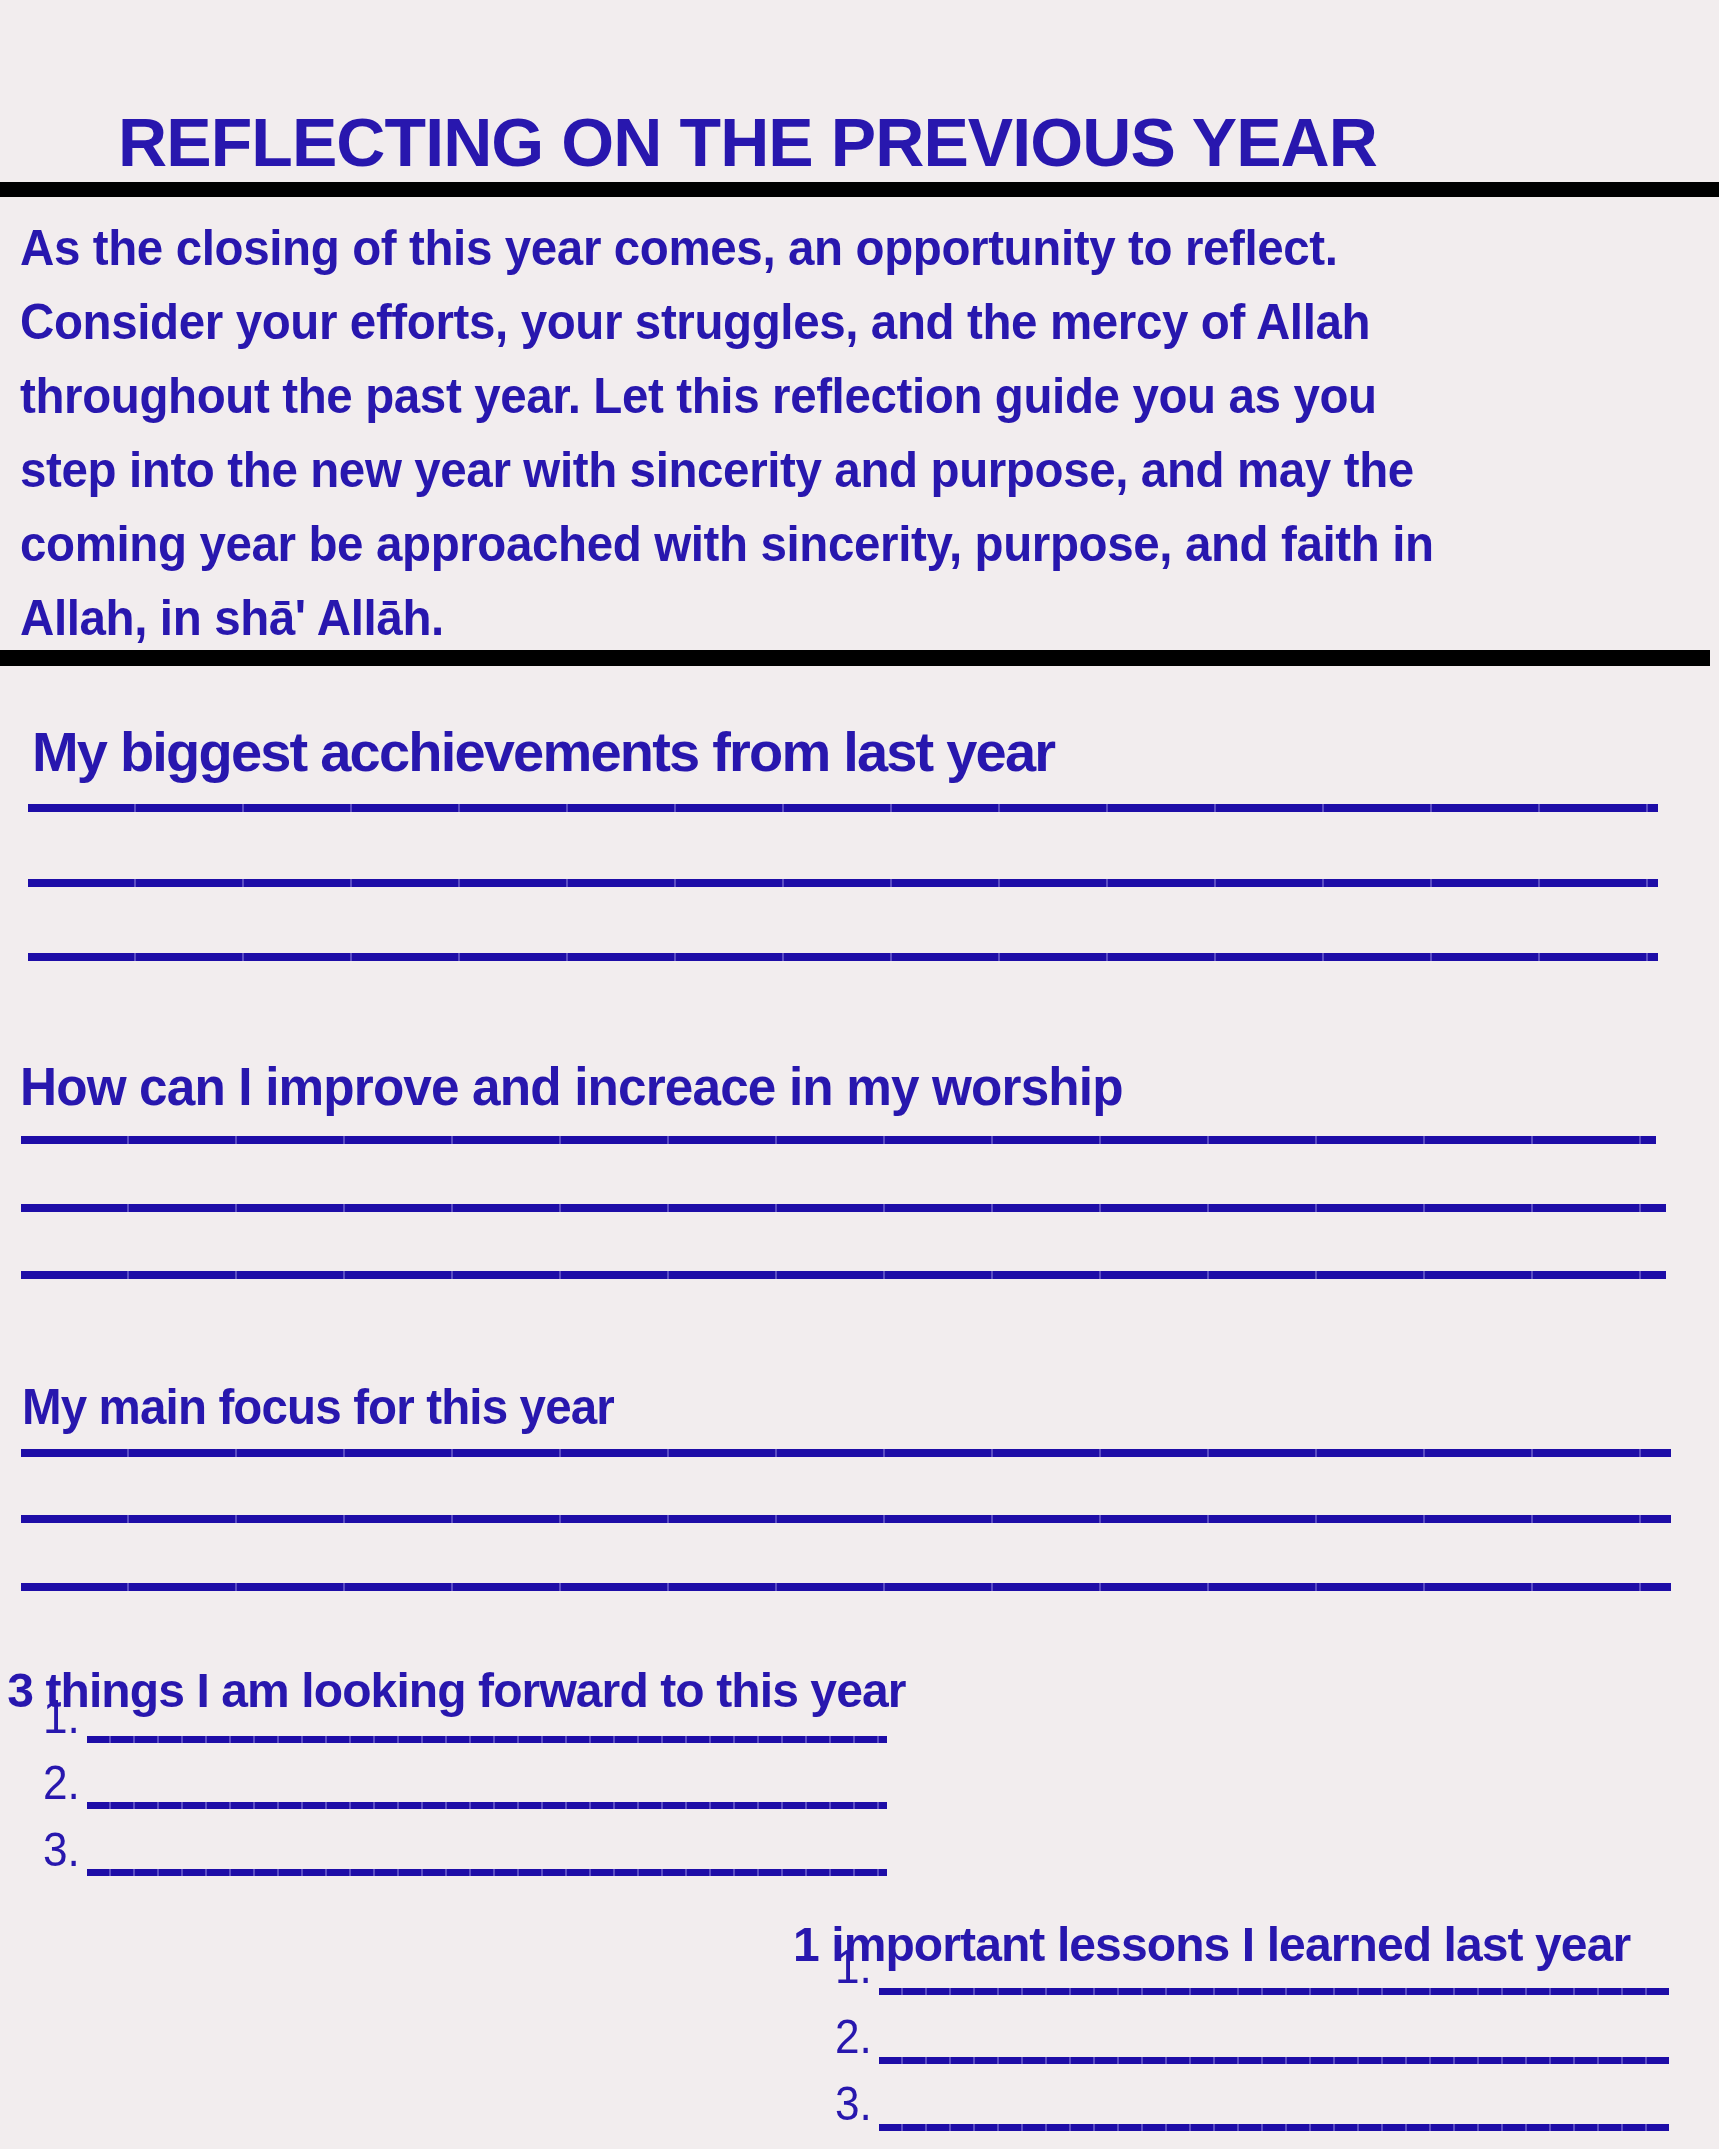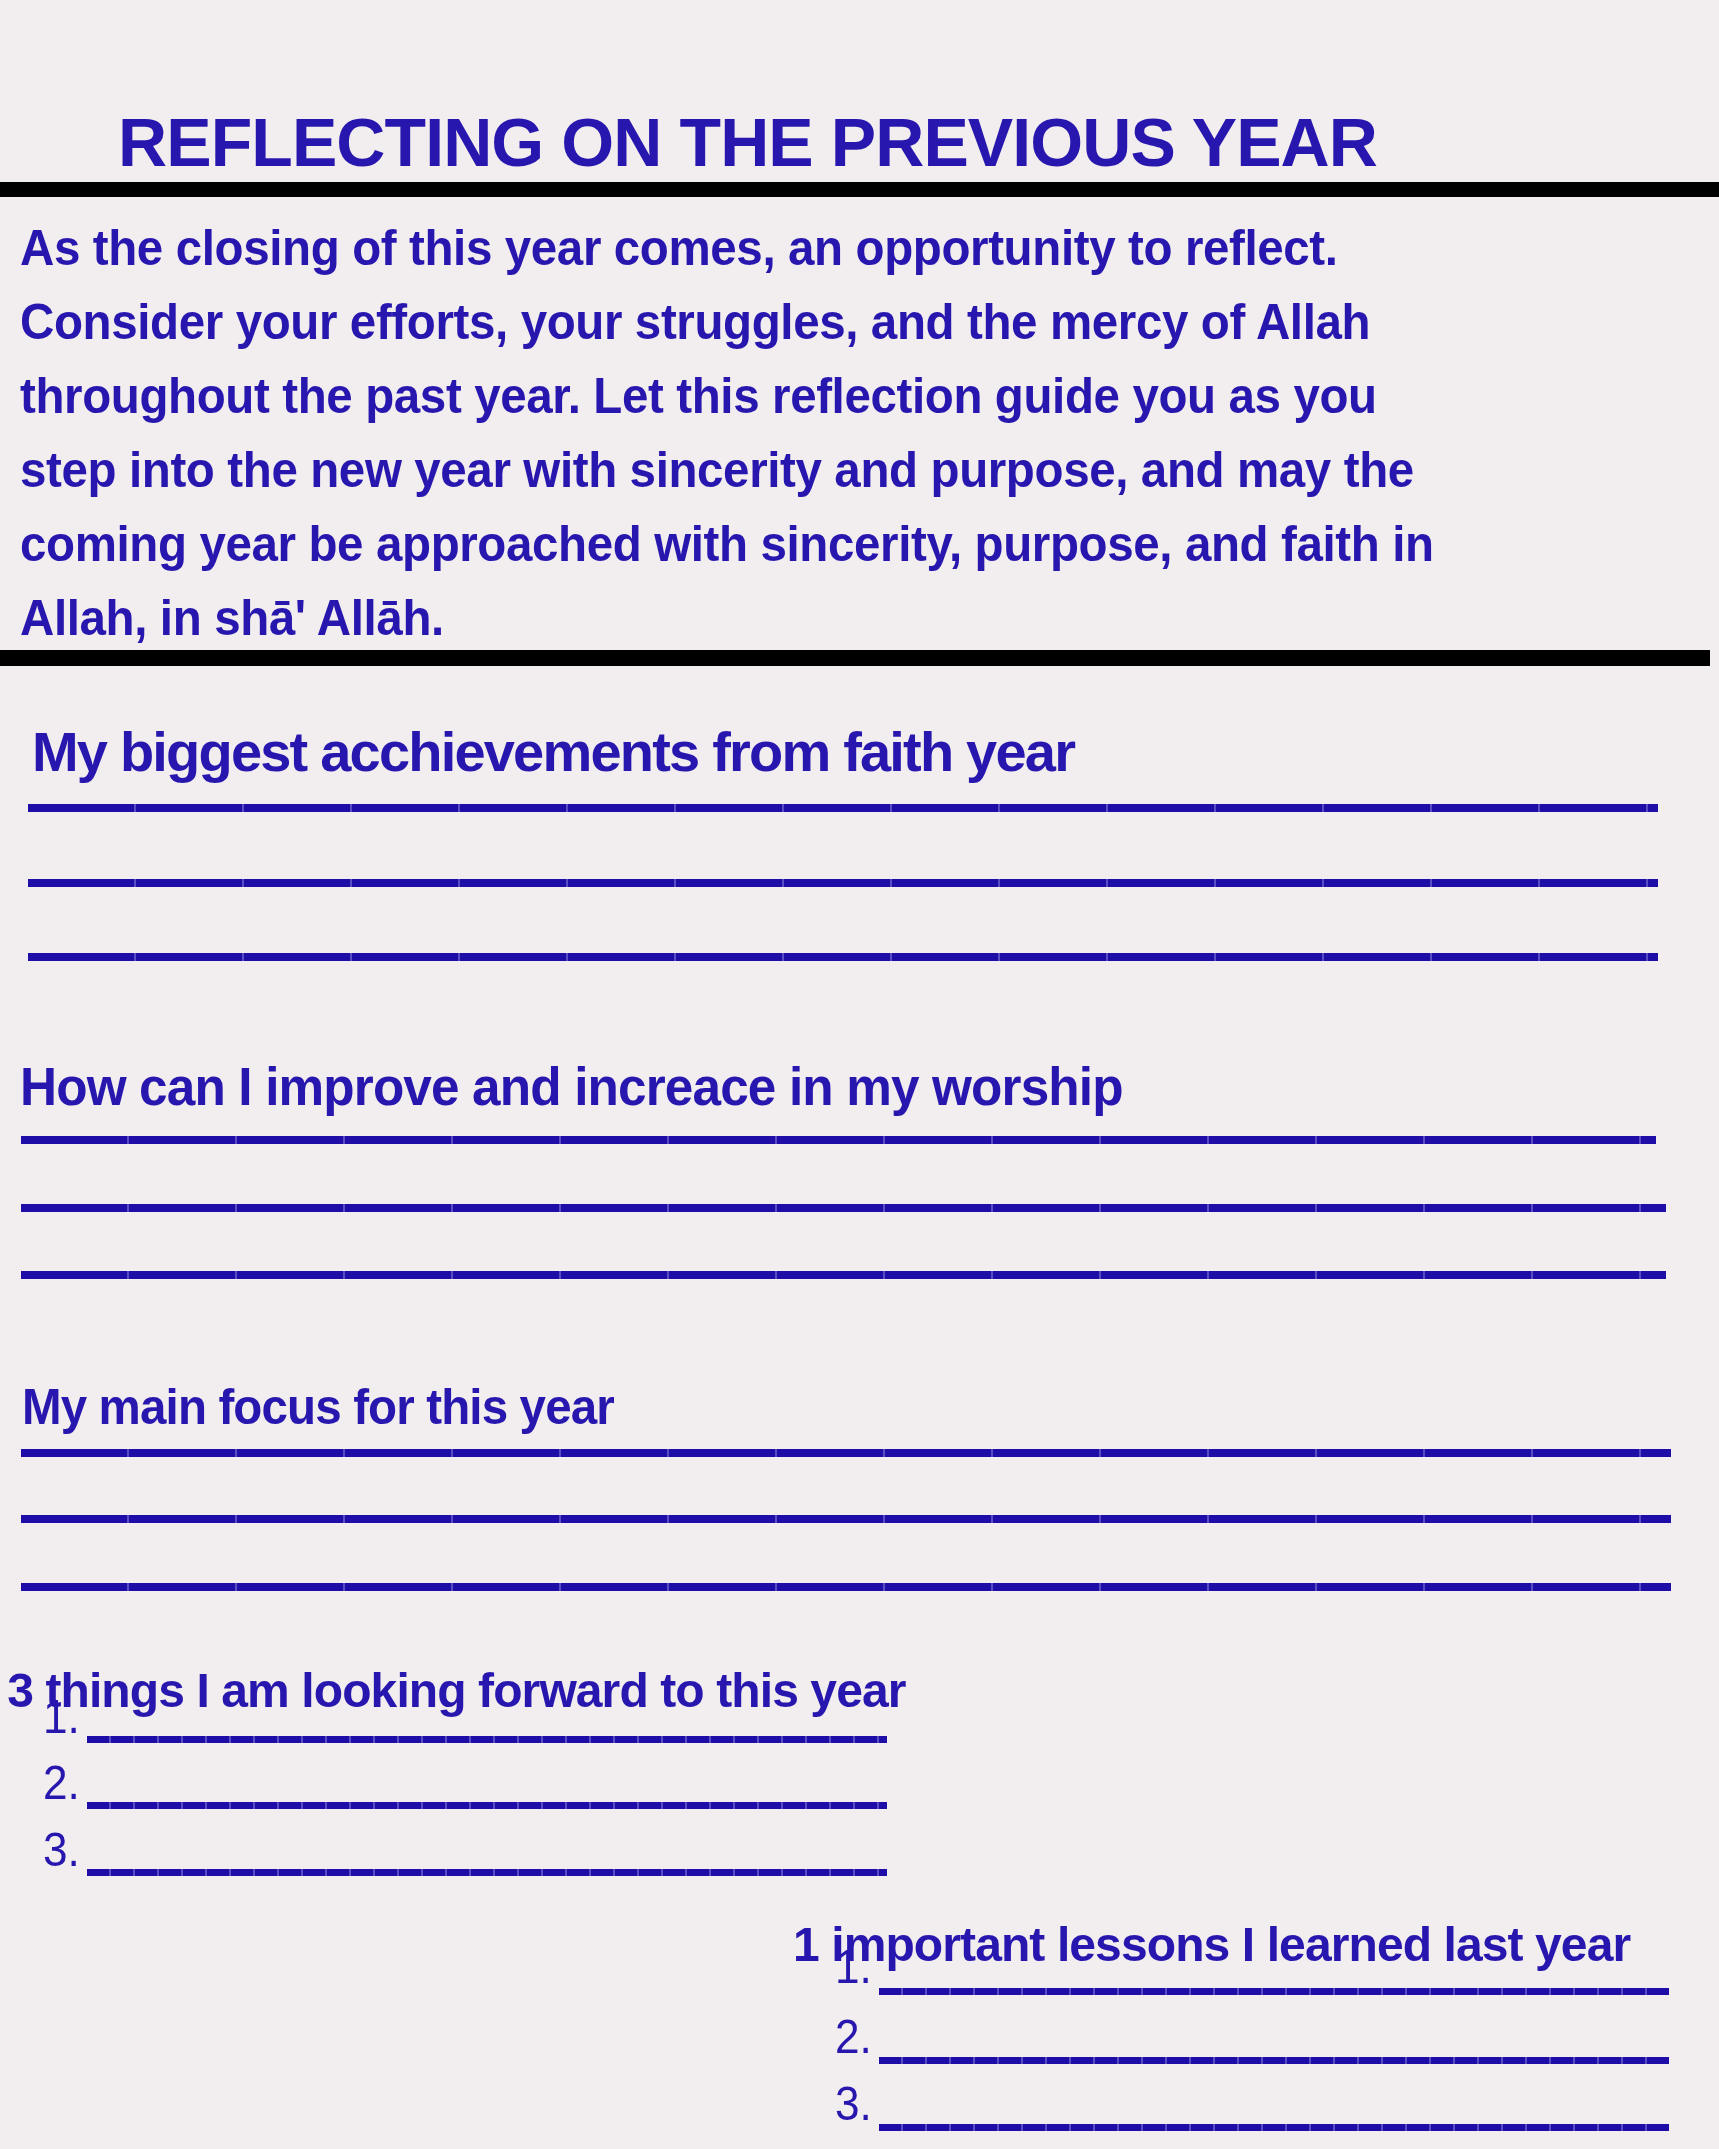--- a/index.html
+++ b/index.html
@@ -80,21 +80,21 @@
     <div>As the closing of this year comes, an opportunity to reflect.</div>
     <div>Consider your efforts, your struggles, and the mercy of Allah</div>
     <div>throughout the past year. Let this reflection guide you as you</div>
     <div>step into the new year with sincerity and purpose, and may the</div>
     <div>coming year be approached with sincerity, purpose, and faith in</div>
     <div>Allah, in shā' Allāh.</div>
   </div>
 
   <div class="abs bar bar2"></div>
 
-  <h2 class="abs h h-sec1">My biggest acchievements from faith year</h2>
+  <h2 class="abs h h-sec1">My biggest acchievements from last year</h2>
   <div class="abs rule r1a"></div>
   <div class="abs rule r1b"></div>
   <div class="abs rule r1c"></div>
 
   <h2 class="abs h h-sec2">How can I improve and increace in my worship</h2>
   <div class="abs rule r2a"></div>
   <div class="abs rule r2b"></div>
   <div class="abs rule r2c"></div>
 
   <h2 class="abs h h-sec3">My main focus for this year</h2>

